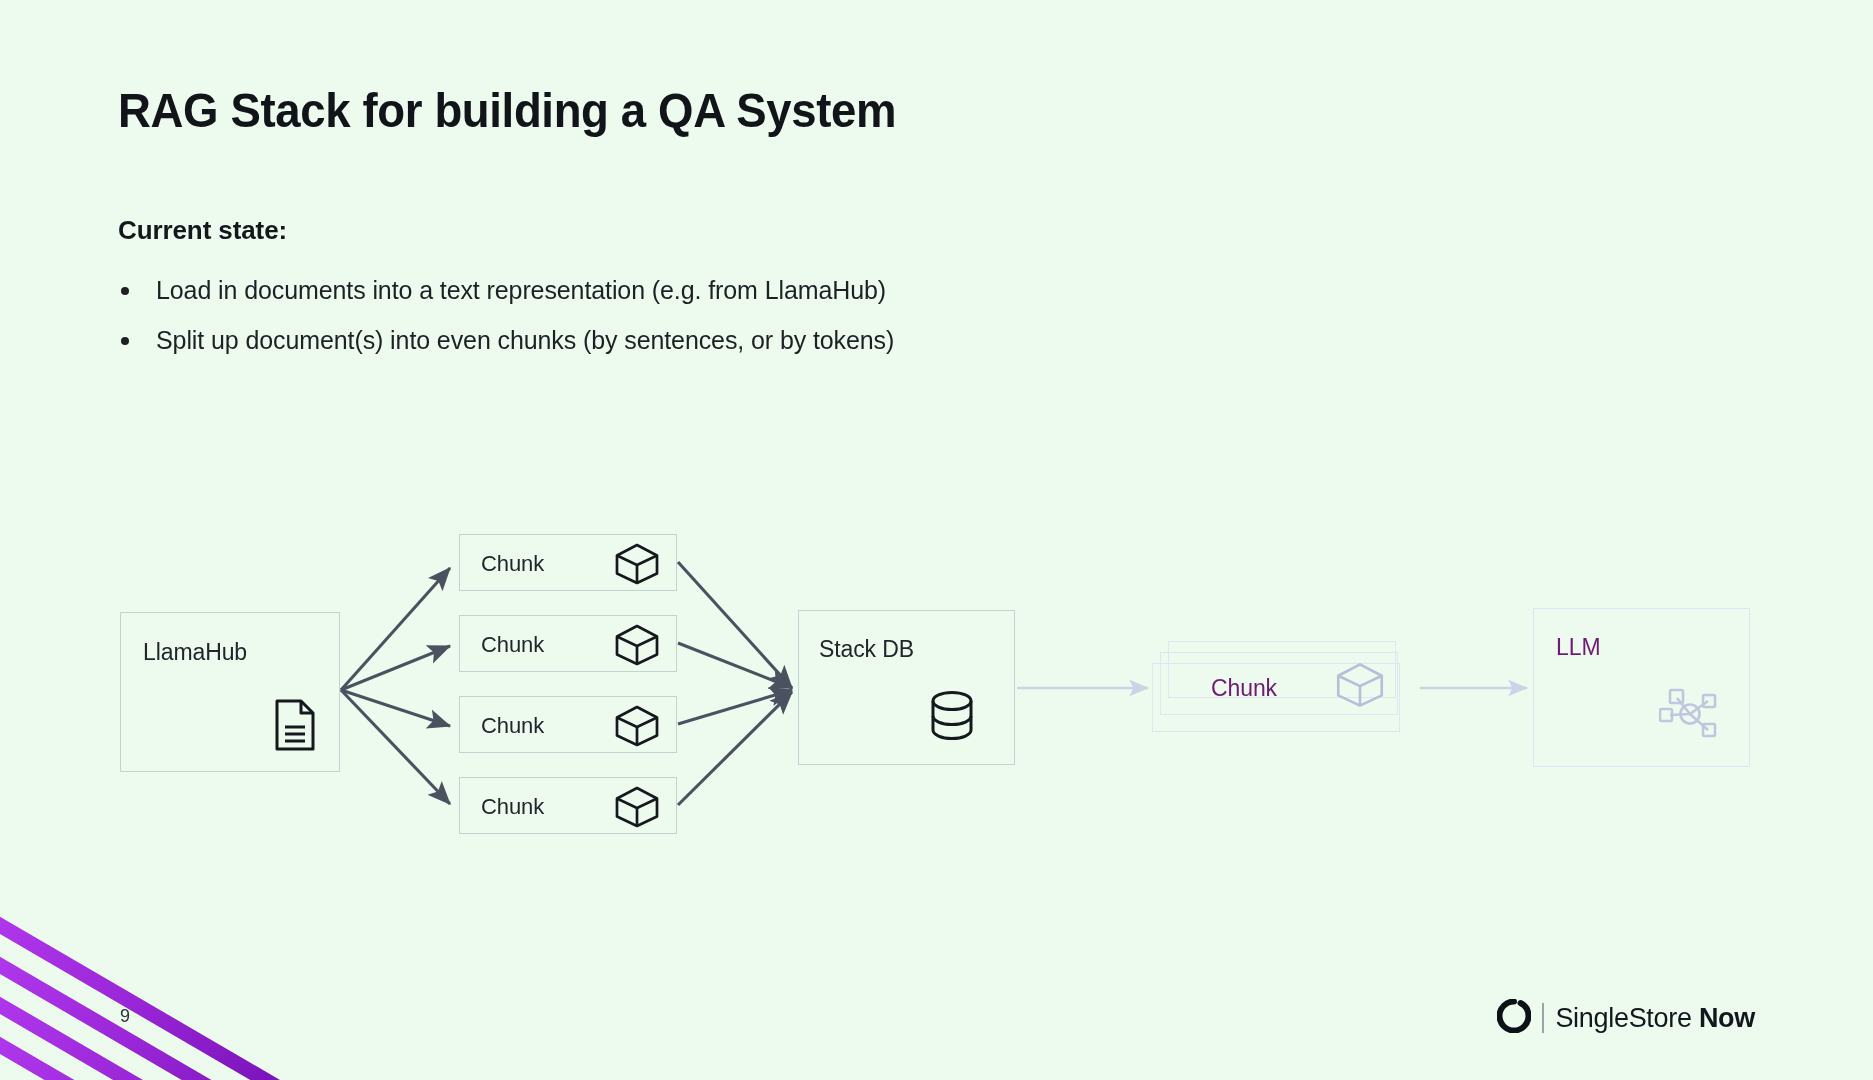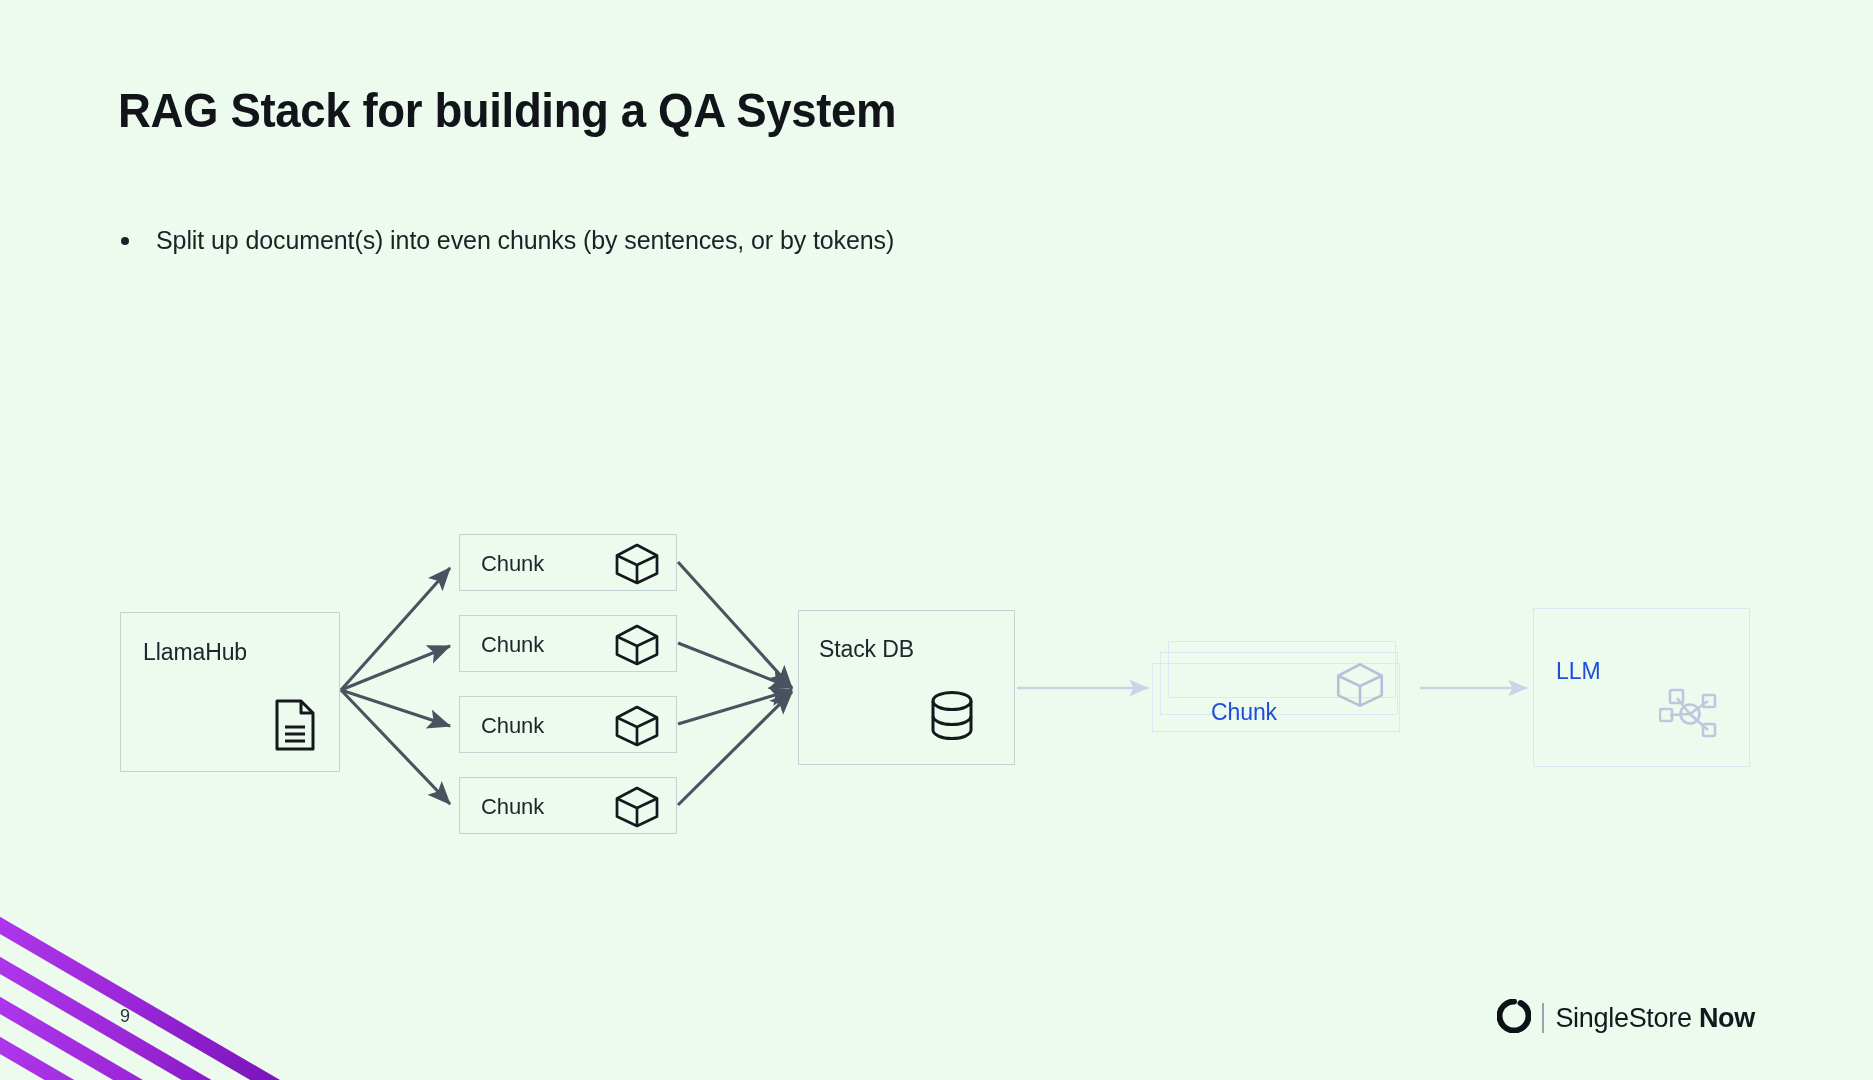--- a/index.html
+++ b/index.html
@@ -131,21 +131,21 @@
   #node-vectordb {
     left: 798px;
     top: 610px;
     width: 217px;
     height: 155px;
   }
   #node-vectordb .node-label { left: 20px; top: 25px; }
   #node-vectordb .node-icon { right: 38px; bottom: 18px; }
 
   
-  .faded .node-label { color: #1d4ed8; margin-top: 24px; }
+  .faded .node-label { color: #701a75; }
   .faded { border-color: #dbe3ef; }
 
   .ghost-stack {
     position: absolute;
     box-sizing: border-box;
     border: 1.5px solid #dfe6f1;
     pointer-events: auto;
   }
   #ghost-a { left: 1168px; top: 641px; width: 228px; height: 57px; }
   #ghost-b { left: 1160px; top: 652px; width: 238px; height: 63px; }
@@ -215,21 +215,26 @@
   }
 </style>
 </head>
 <body>
 
 <div class="slide">
 
   <div class="title">RAG Stack for building a QA System</div>
 
   <div class="body-block">
+    <p class="subhead">Current state:</p>
     <ul class="bullets">
+      <li>
+        <span class="dot"></span>
+        <span>Load in documents into a text representation (e.g. from LlamaHub)</span>
+      </li>
       <li>
         <span class="dot"></span>
         <span>Split up document(s) into even chunks (by sentences, or by tokens)</span>
       </li>
     </ul>
   </div>
 
   <svg class="diagram" viewBox="0 0 1873 1080" xmlns="http://www.w3.org/2000/svg">
     <defs>
       <marker id="arrowDark" markerWidth="9" markerHeight="9" refX="7.2" refY="3.2" orient="auto" markerUnits="strokeWidth">

